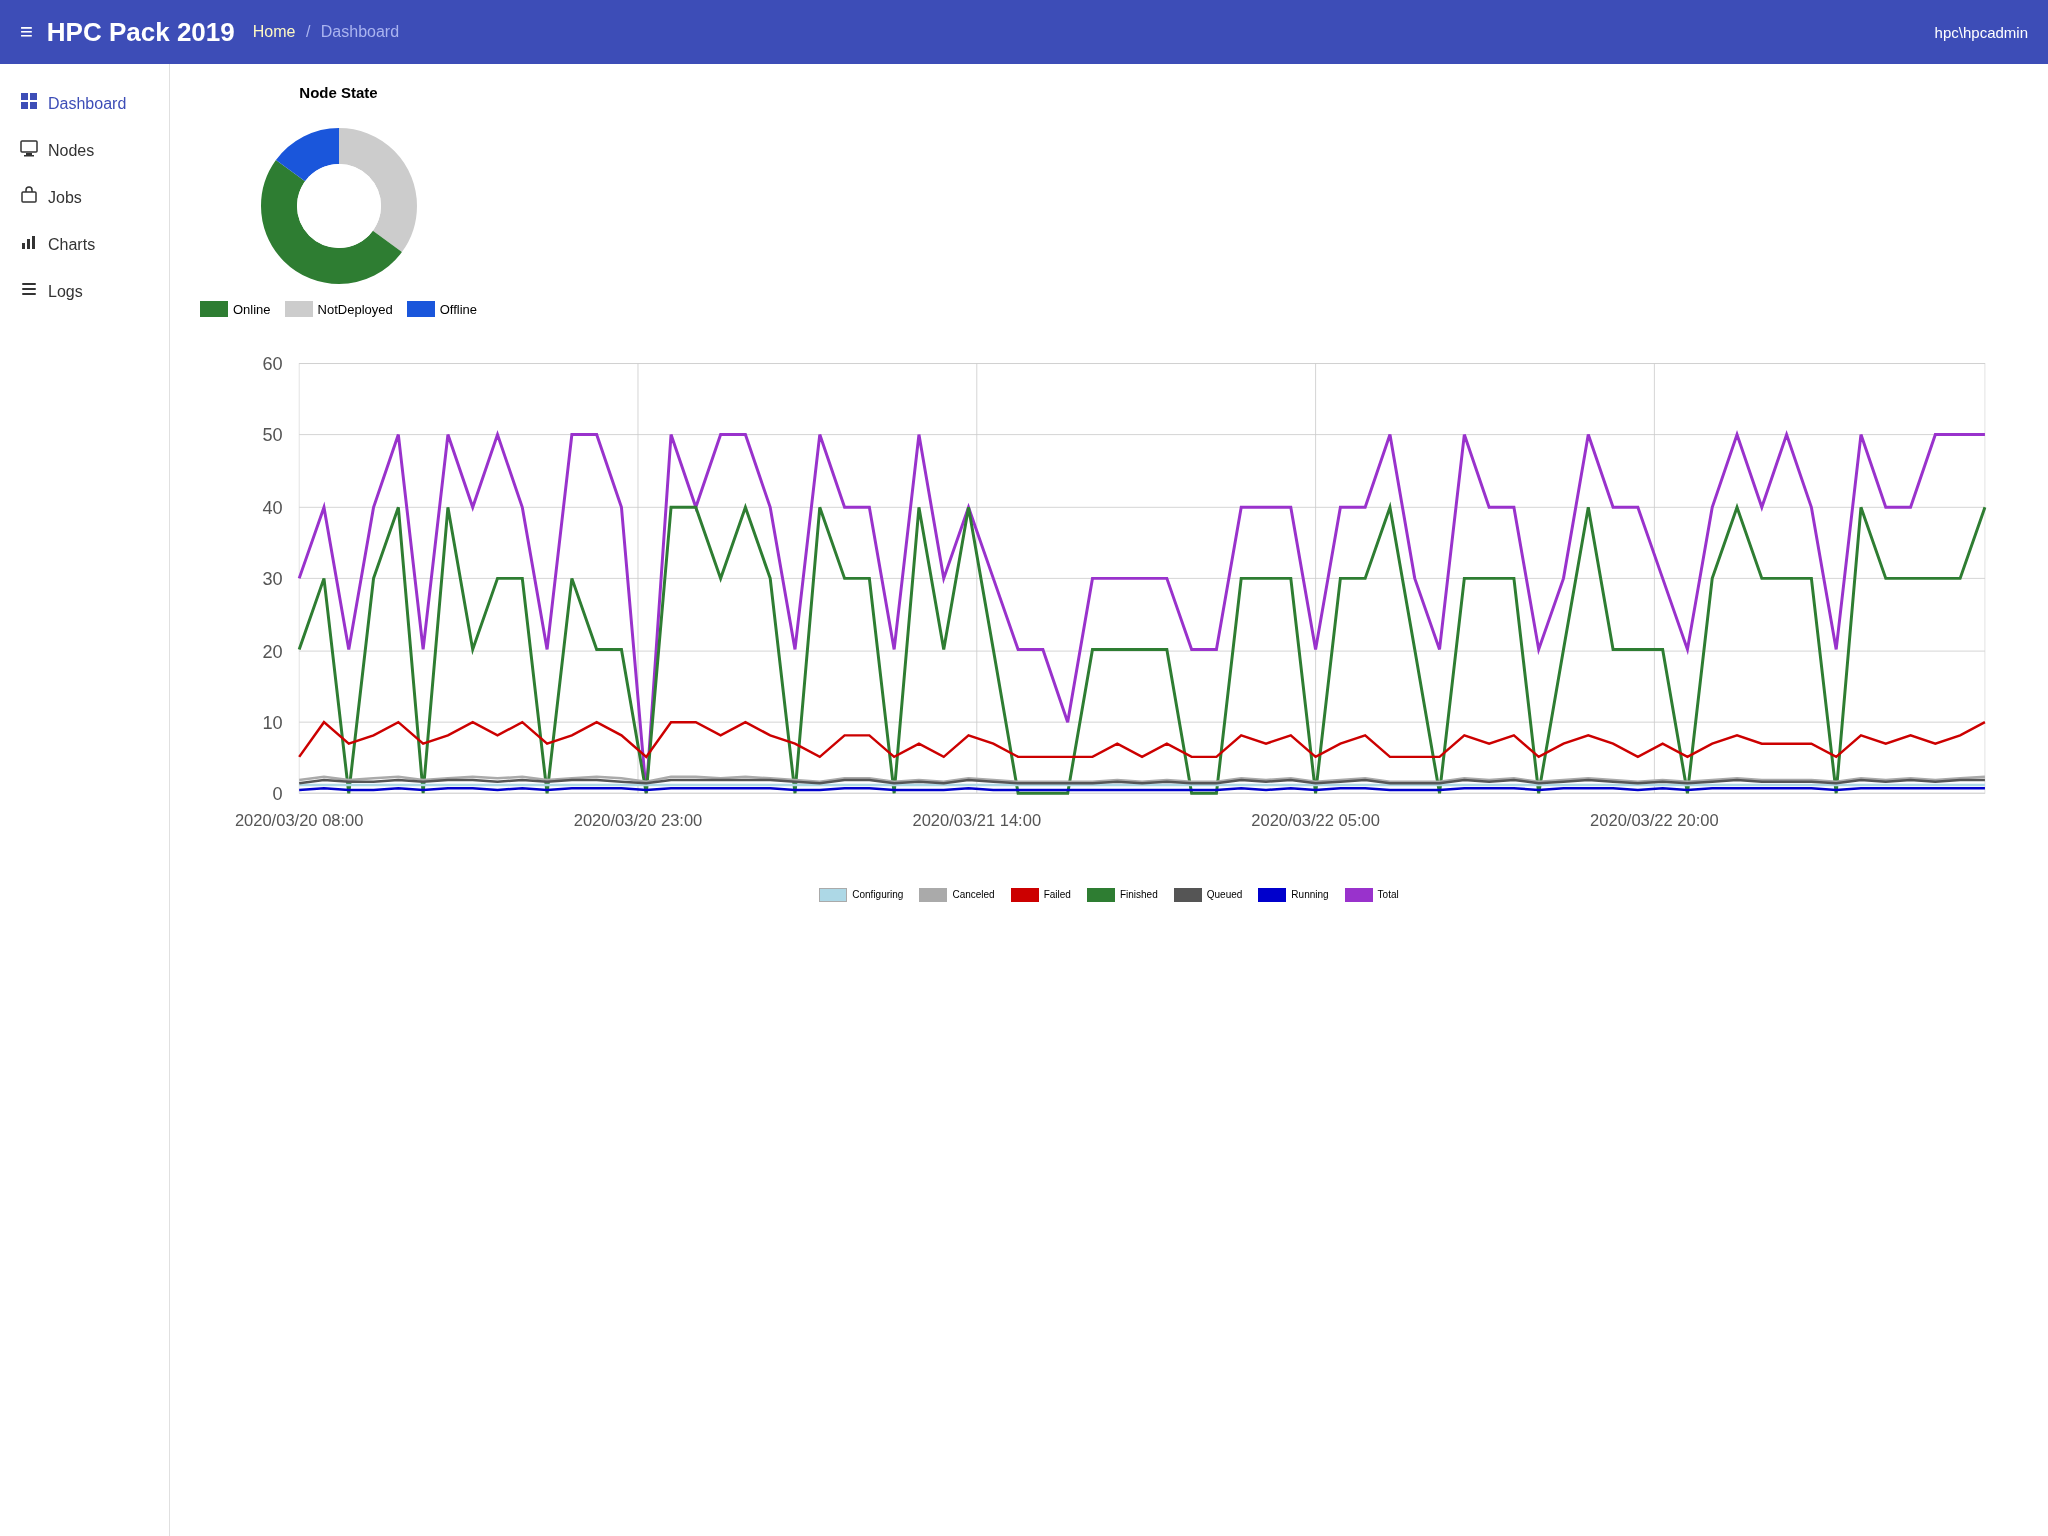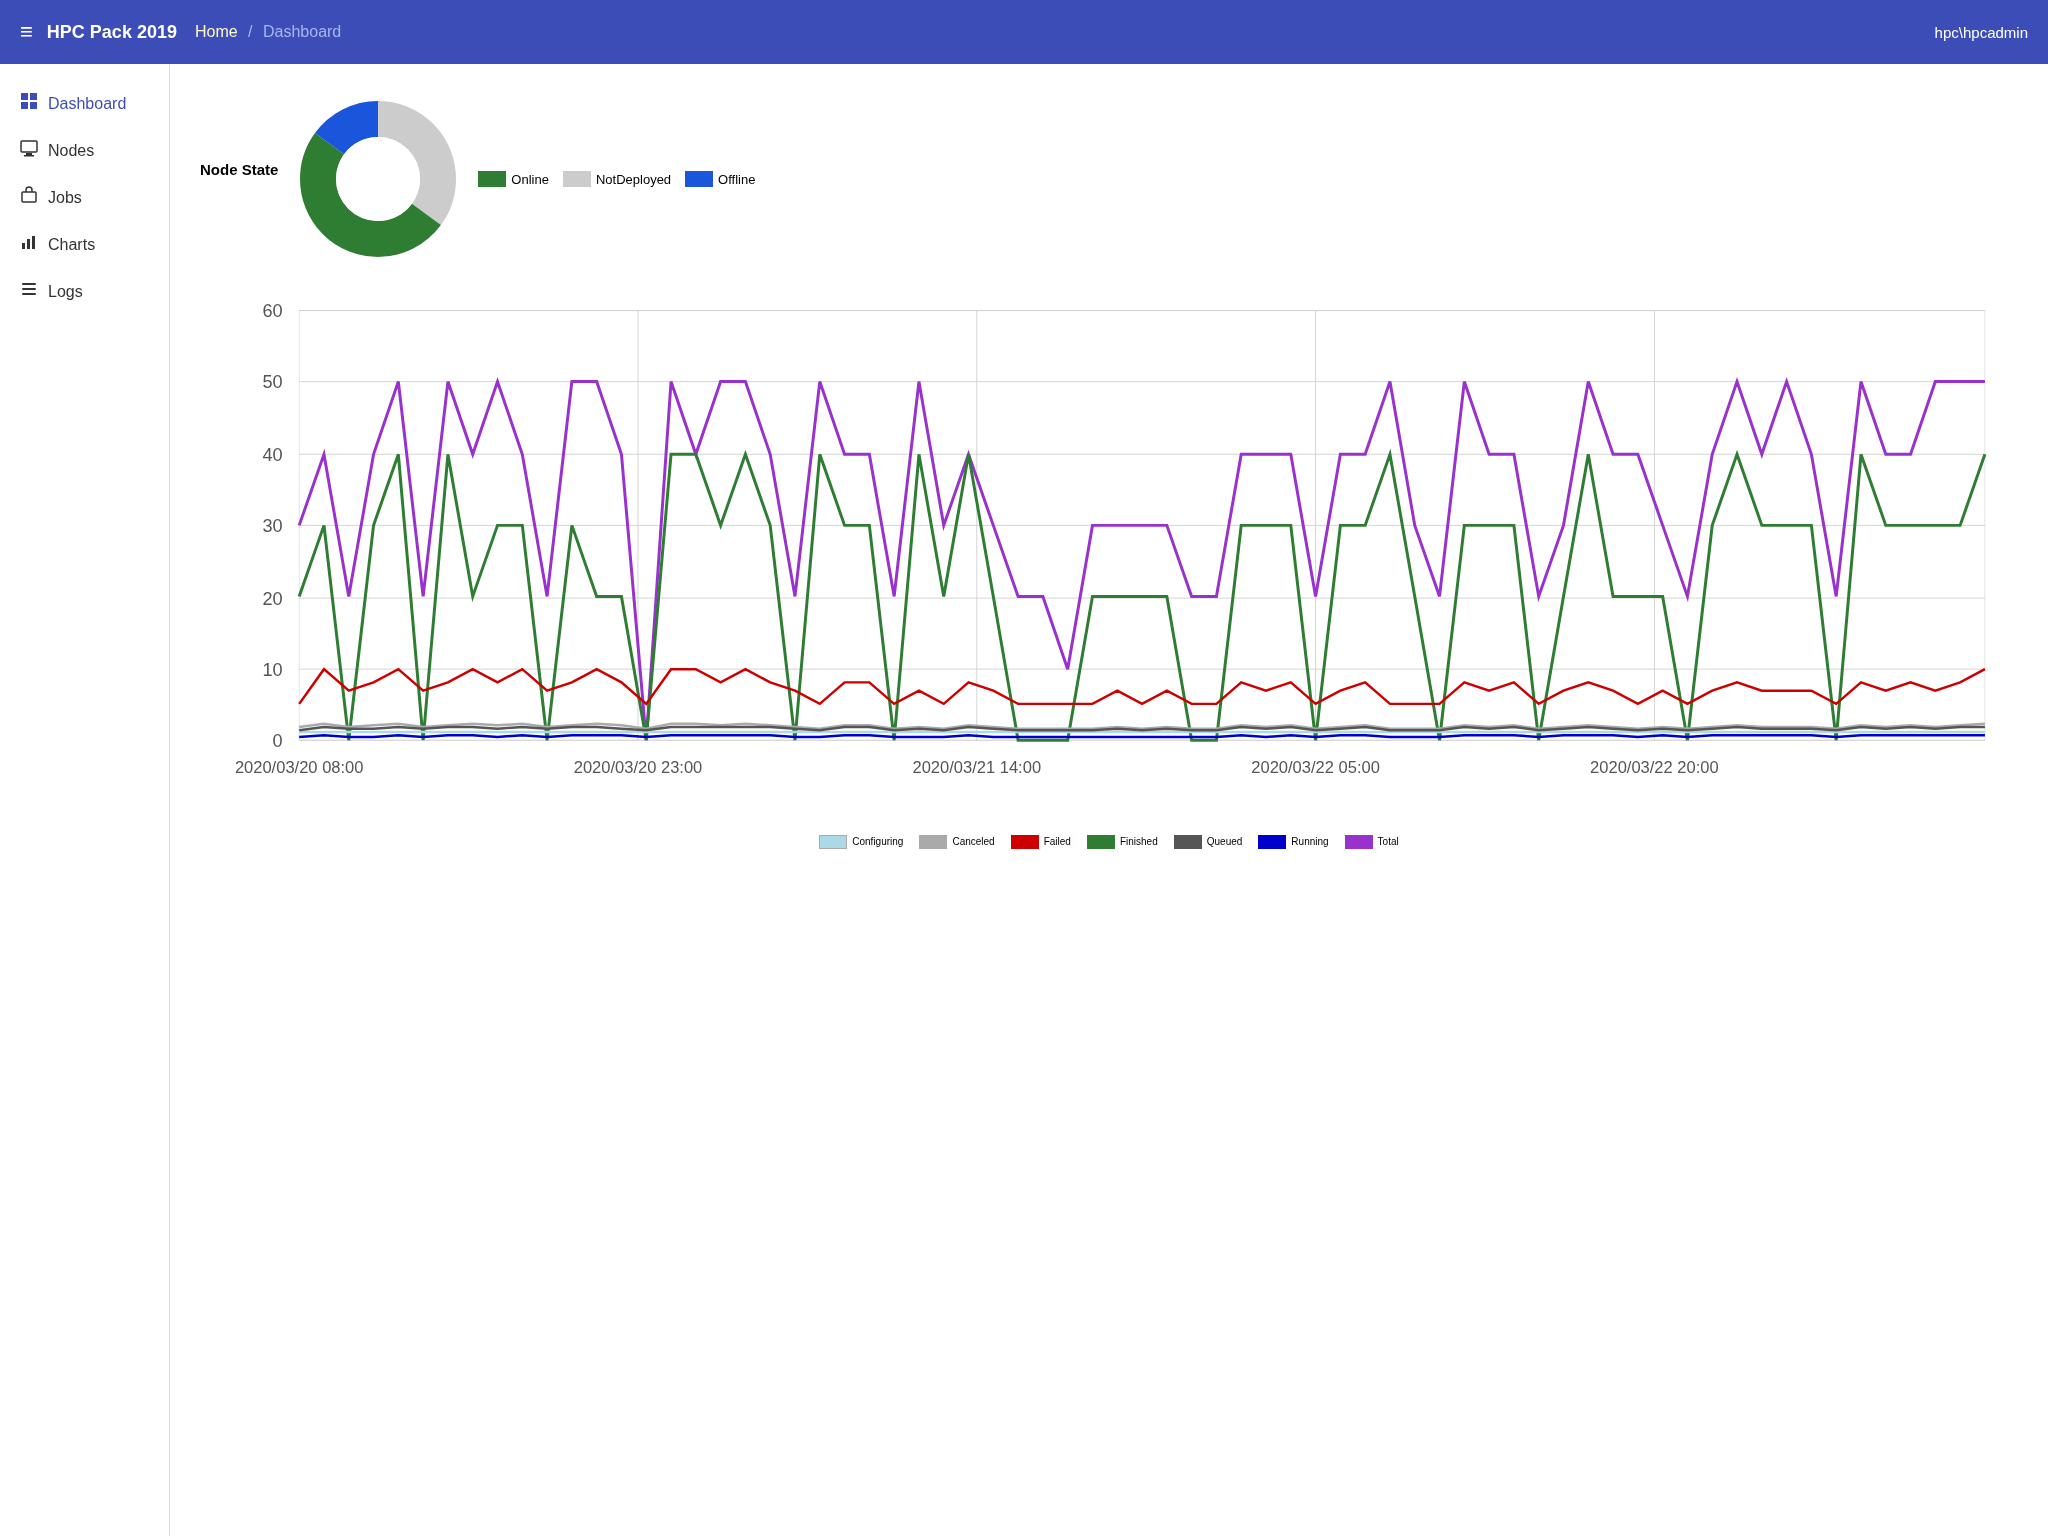--- a/index.html
+++ b/index.html
@@ -9,21 +9,21 @@
     .header {
       background: #3d4db7;
       color: white;
       display: flex;
       align-items: center;
       padding: 0 20px;
       height: 64px;
       flex-shrink: 0;
     }
     .header-hamburger { font-size: 22px; margin-right: 14px; cursor: pointer; }
-    .header-title { font-size: 18px; font-weight: 600; margin-right: 18px; }
+    .header-title { font-size: 26px; font-weight: 600; margin-right: 18px; }
     .header-breadcrumb { font-size: 16px; color: #aab4f0; }
     .header-breadcrumb .home { color: #fef9c3; }
     .header-breadcrumb .sep { margin: 0 6px; }
     .header-user { margin-left: auto; font-size: 15px; }
 
     
     .layout { display: flex; flex: 1; background: white; overflow: hidden; }
 
     
     .sidebar {
@@ -44,21 +44,21 @@
     }
     .sidebar-item.active { color: #3d4db7; }
     .sidebar-item .icon { font-size: 18px; }
 
     
     .main { flex: 1; padding: 20px 30px; overflow-y: auto; background: white; }
 
     
     .charts-row { display: flex; gap: 40px; justify-content: flex-start; margin-bottom: 30px; }
 
-    .donut-chart-wrapper { display: flex; flex-direction: row; align-items: center; }
+    .donut-chart-wrapper { display: flex; flex-direction: column; align-items: center; }
     .donut-title { font-size: 15px; font-weight: 600; margin-bottom: 10px; }
     .donut-legend { display: flex; gap: 14px; margin-top: 10px; font-size: 13px; align-items: center; }
     .legend-item { display: flex; align-items: center; gap: 5px; }
     .legend-color { width: 28px; height: 16px; display: inline-block; }
 
     
     .throughput-section { margin-top: 10px; }
     .throughput-title { text-align: center; font-size: 15px; font-weight: 600; margin-bottom: 10px; }
     .chart-area { position: relative; }
     .chart-svg { width: 100%; }

